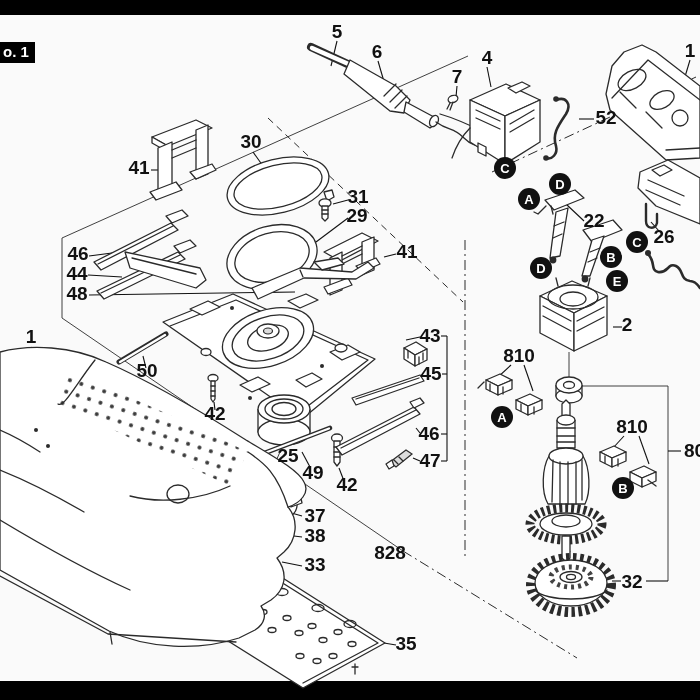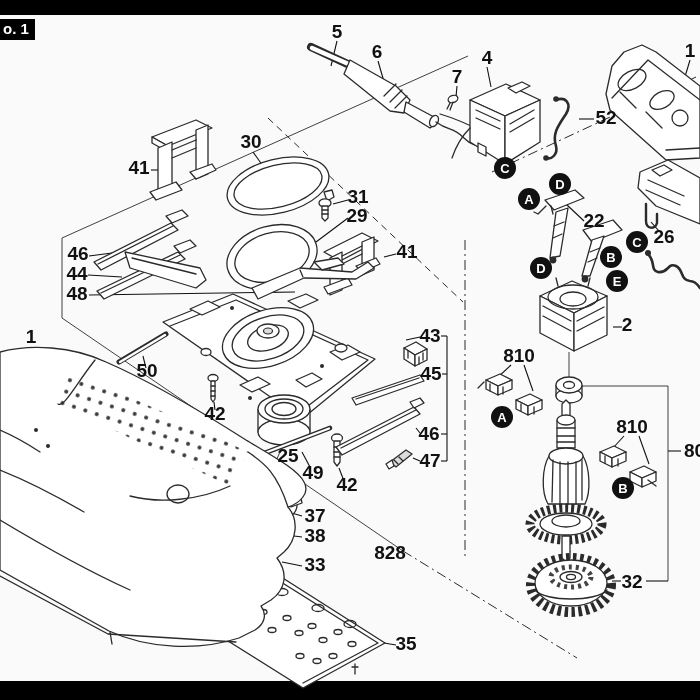--- a/index.html
+++ b/index.html
@@ -5,21 +5,21 @@
   :root{
     --bg:#fafafa; --bar:#000000; --line:#2b2b2b; --label:#111111;
     --badge-bg:#000000; --badge-tx:#ffffff; --fill:#ffffff; --shade:#dcdcdc;
   }
   html,body{margin:0;padding:0;background:#e9e9e9;}
   .stage{position:relative;width:700px;height:700px;background:var(--bg);overflow:hidden;
          font-family:"Liberation Sans",sans-serif;}
   .bar{position:absolute;left:0;width:700px;background:var(--bar);}
   .bar.top{top:0;height:15px;}
   .bar.bottom{top:681px;height:19px;}
-  .badge{position:absolute;left:0;top:19px;background:var(--badge-bg);color:var(--badge-tx);
+  .badge{position:absolute;left:0;top:42px;background:var(--badge-bg);color:var(--badge-tx);
          font-weight:bold;font-size:15px;padding:2px 6px 3px 3px;line-height:16px;}
   svg{position:absolute;left:0;top:0;}
   .ln{stroke:var(--line);stroke-width:1.3;fill:none;stroke-linecap:round;stroke-linejoin:round;}
   .wf{stroke:var(--line);stroke-width:1.3;fill:var(--fill);stroke-linejoin:round;}
   .gf{stroke:var(--line);stroke-width:1.2;fill:var(--shade);}
   .thin{stroke:var(--line);stroke-width:.9;fill:none;}
   .lead{stroke:var(--label);stroke-width:1.1;fill:none;}
   .dash{stroke:var(--line);stroke-width:1;fill:none;stroke-dasharray:7 5;}
   .ddot{stroke:var(--line);stroke-width:1;fill:none;stroke-dasharray:10 4 2 4;}
   .lbl{font:bold 19px "Liberation Sans",sans-serif;fill:var(--label);}

